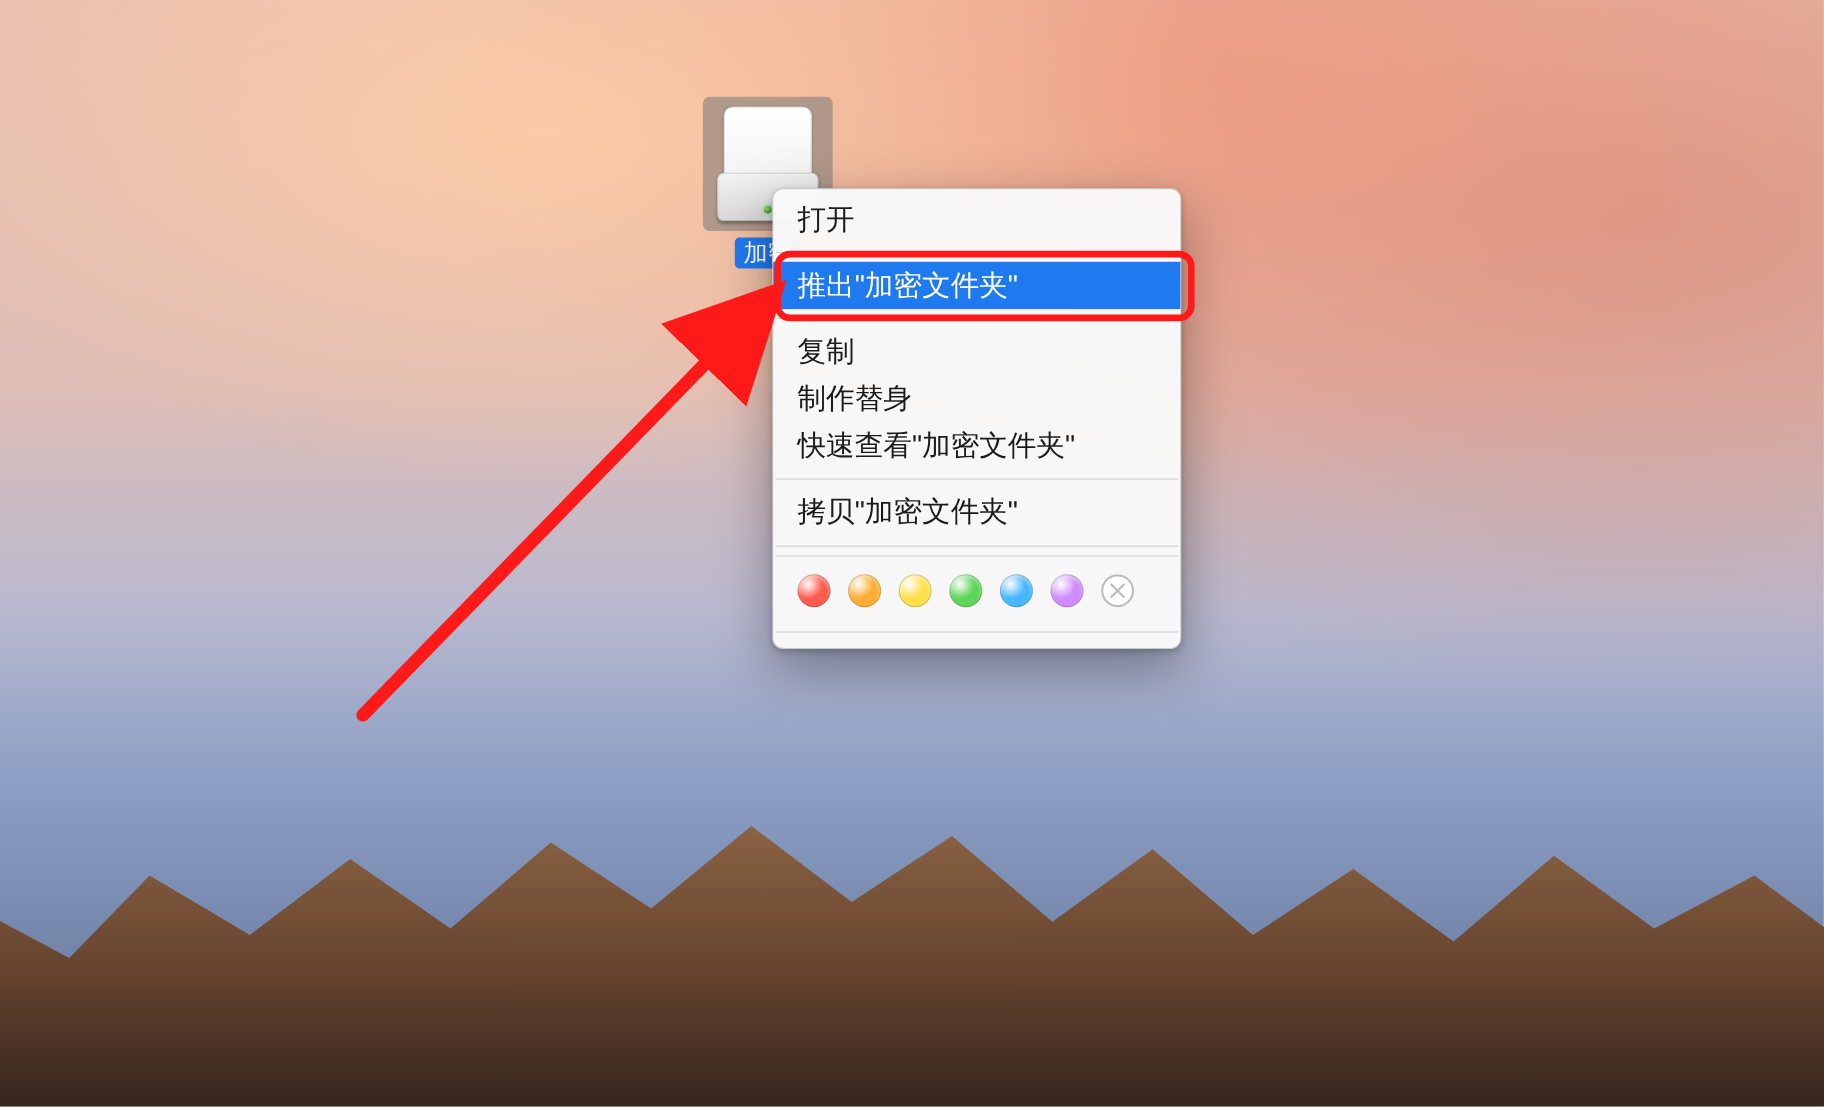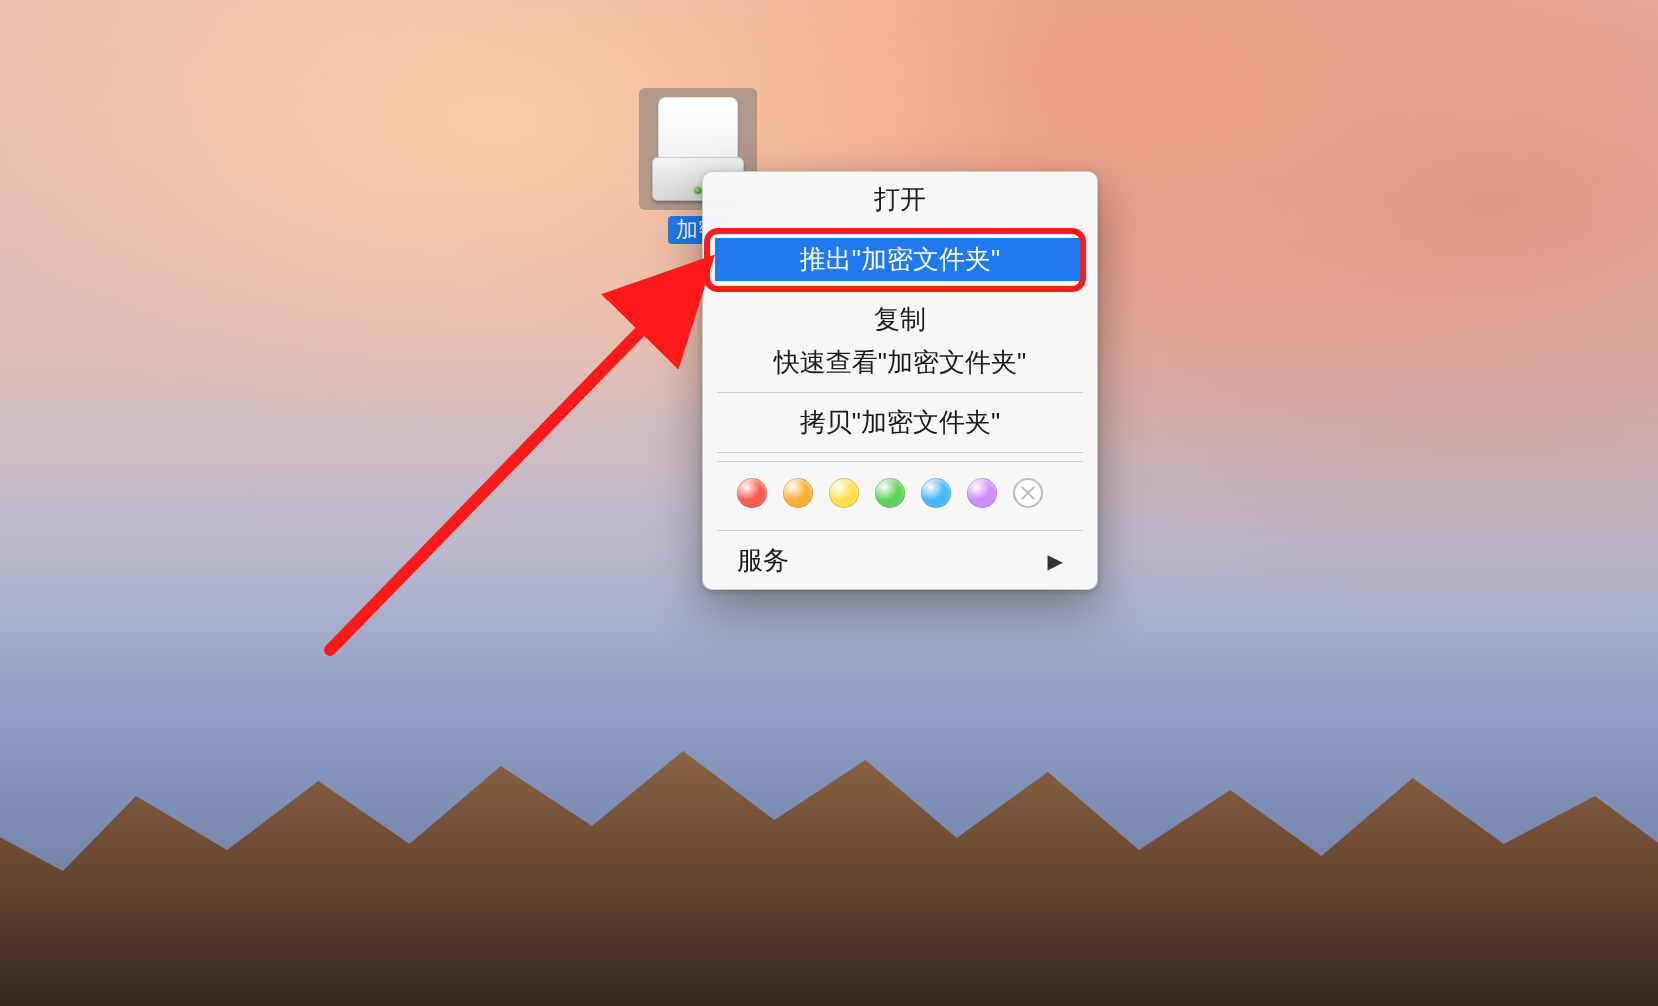--- a/index.html
+++ b/index.html
@@ -72,24 +72,23 @@
     text-align:center;white-space:nowrap;overflow:hidden;text-overflow:clip;
   }
 
   
   .menu{
     position:absolute;left:702px;top:171px;width:370px;
     background:rgba(248,248,248,.98);
     border:1px solid rgba(0,0,0,.18);
     border-radius:10px;
     box-shadow:0 18px 50px rgba(0,0,0,.35), 0 2px 6px rgba(0,0,0,.2);
-    padding:6px 12px;
+    padding:6px 0;
     font-size:26px;
     color:#1b1b1b;
-    text-align:center;
     -webkit-font-smoothing:antialiased;
   }
   .menu .item{
     padding:4px 22px;line-height:1.35;
     white-space:nowrap;
     cursor:default;
   }
   .menu .item.selected{
     background:#1f7af0;color:#fff;
   }
@@ -148,20 +147,21 @@
 
   <div class="item">打开</div>
 
   <div class="sep"></div>
 
   <div class="item selected">推出"加密文件夹"</div>
 
   <div class="sep"></div>
 
   <div class="item">复制</div>
+  <div class="item">制作替身</div>
   <div class="item">快速查看"加密文件夹"</div>
 
   <div class="sep"></div>
 
   <div class="item">拷贝"加密文件夹"</div>
 
   <div class="sep"></div>
 
 
   <div class="sep"></div>
@@ -171,24 +171,20 @@
     <span class="tag-dot" style="background:radial-gradient(circle at 32% 30%, #ffffffcc 0%, #ffae33 45%, #ffae33 100%)"></span>
     <span class="tag-dot" style="background:radial-gradient(circle at 32% 30%, #ffffffcc 0%, #ffe04b 45%, #ffe04b 100%)"></span>
     <span class="tag-dot" style="background:radial-gradient(circle at 32% 30%, #ffffffcc 0%, #5ed559 45%, #5ed559 100%)"></span>
     <span class="tag-dot" style="background:radial-gradient(circle at 32% 30%, #ffffffcc 0%, #46b8ff 45%, #46b8ff 100%)"></span>
     <span class="tag-dot" style="background:radial-gradient(circle at 32% 30%, #ffffffcc 0%, #cf8bff 45%, #cf8bff 100%)"></span>
     <span class="tag-none"></span>
   </div>
 
   <div class="sep"></div>
 
-  <div class="item has-sub">
-    <span>服务</span>
-    <span class="sub-arrow">▶</span>
-  </div>
 </div>
 
 <div class="anno-box" style="left:704px;top:228px;width:370px;height:52px"></div>
 
 <svg class="anno-arrow" style="left:300px;top:230px" width="430" height="440" viewBox="0 0 430 440">
   <defs>
     <marker id="ahead" viewBox="0 0 10 10" refX="8" refY="5" markerWidth="9" markerHeight="9" orient="auto-start-reverse">
       <path d="M0,0 L10,5 L0,10 Z" fill="#ff1a1a"></path>
     </marker>
   </defs>

